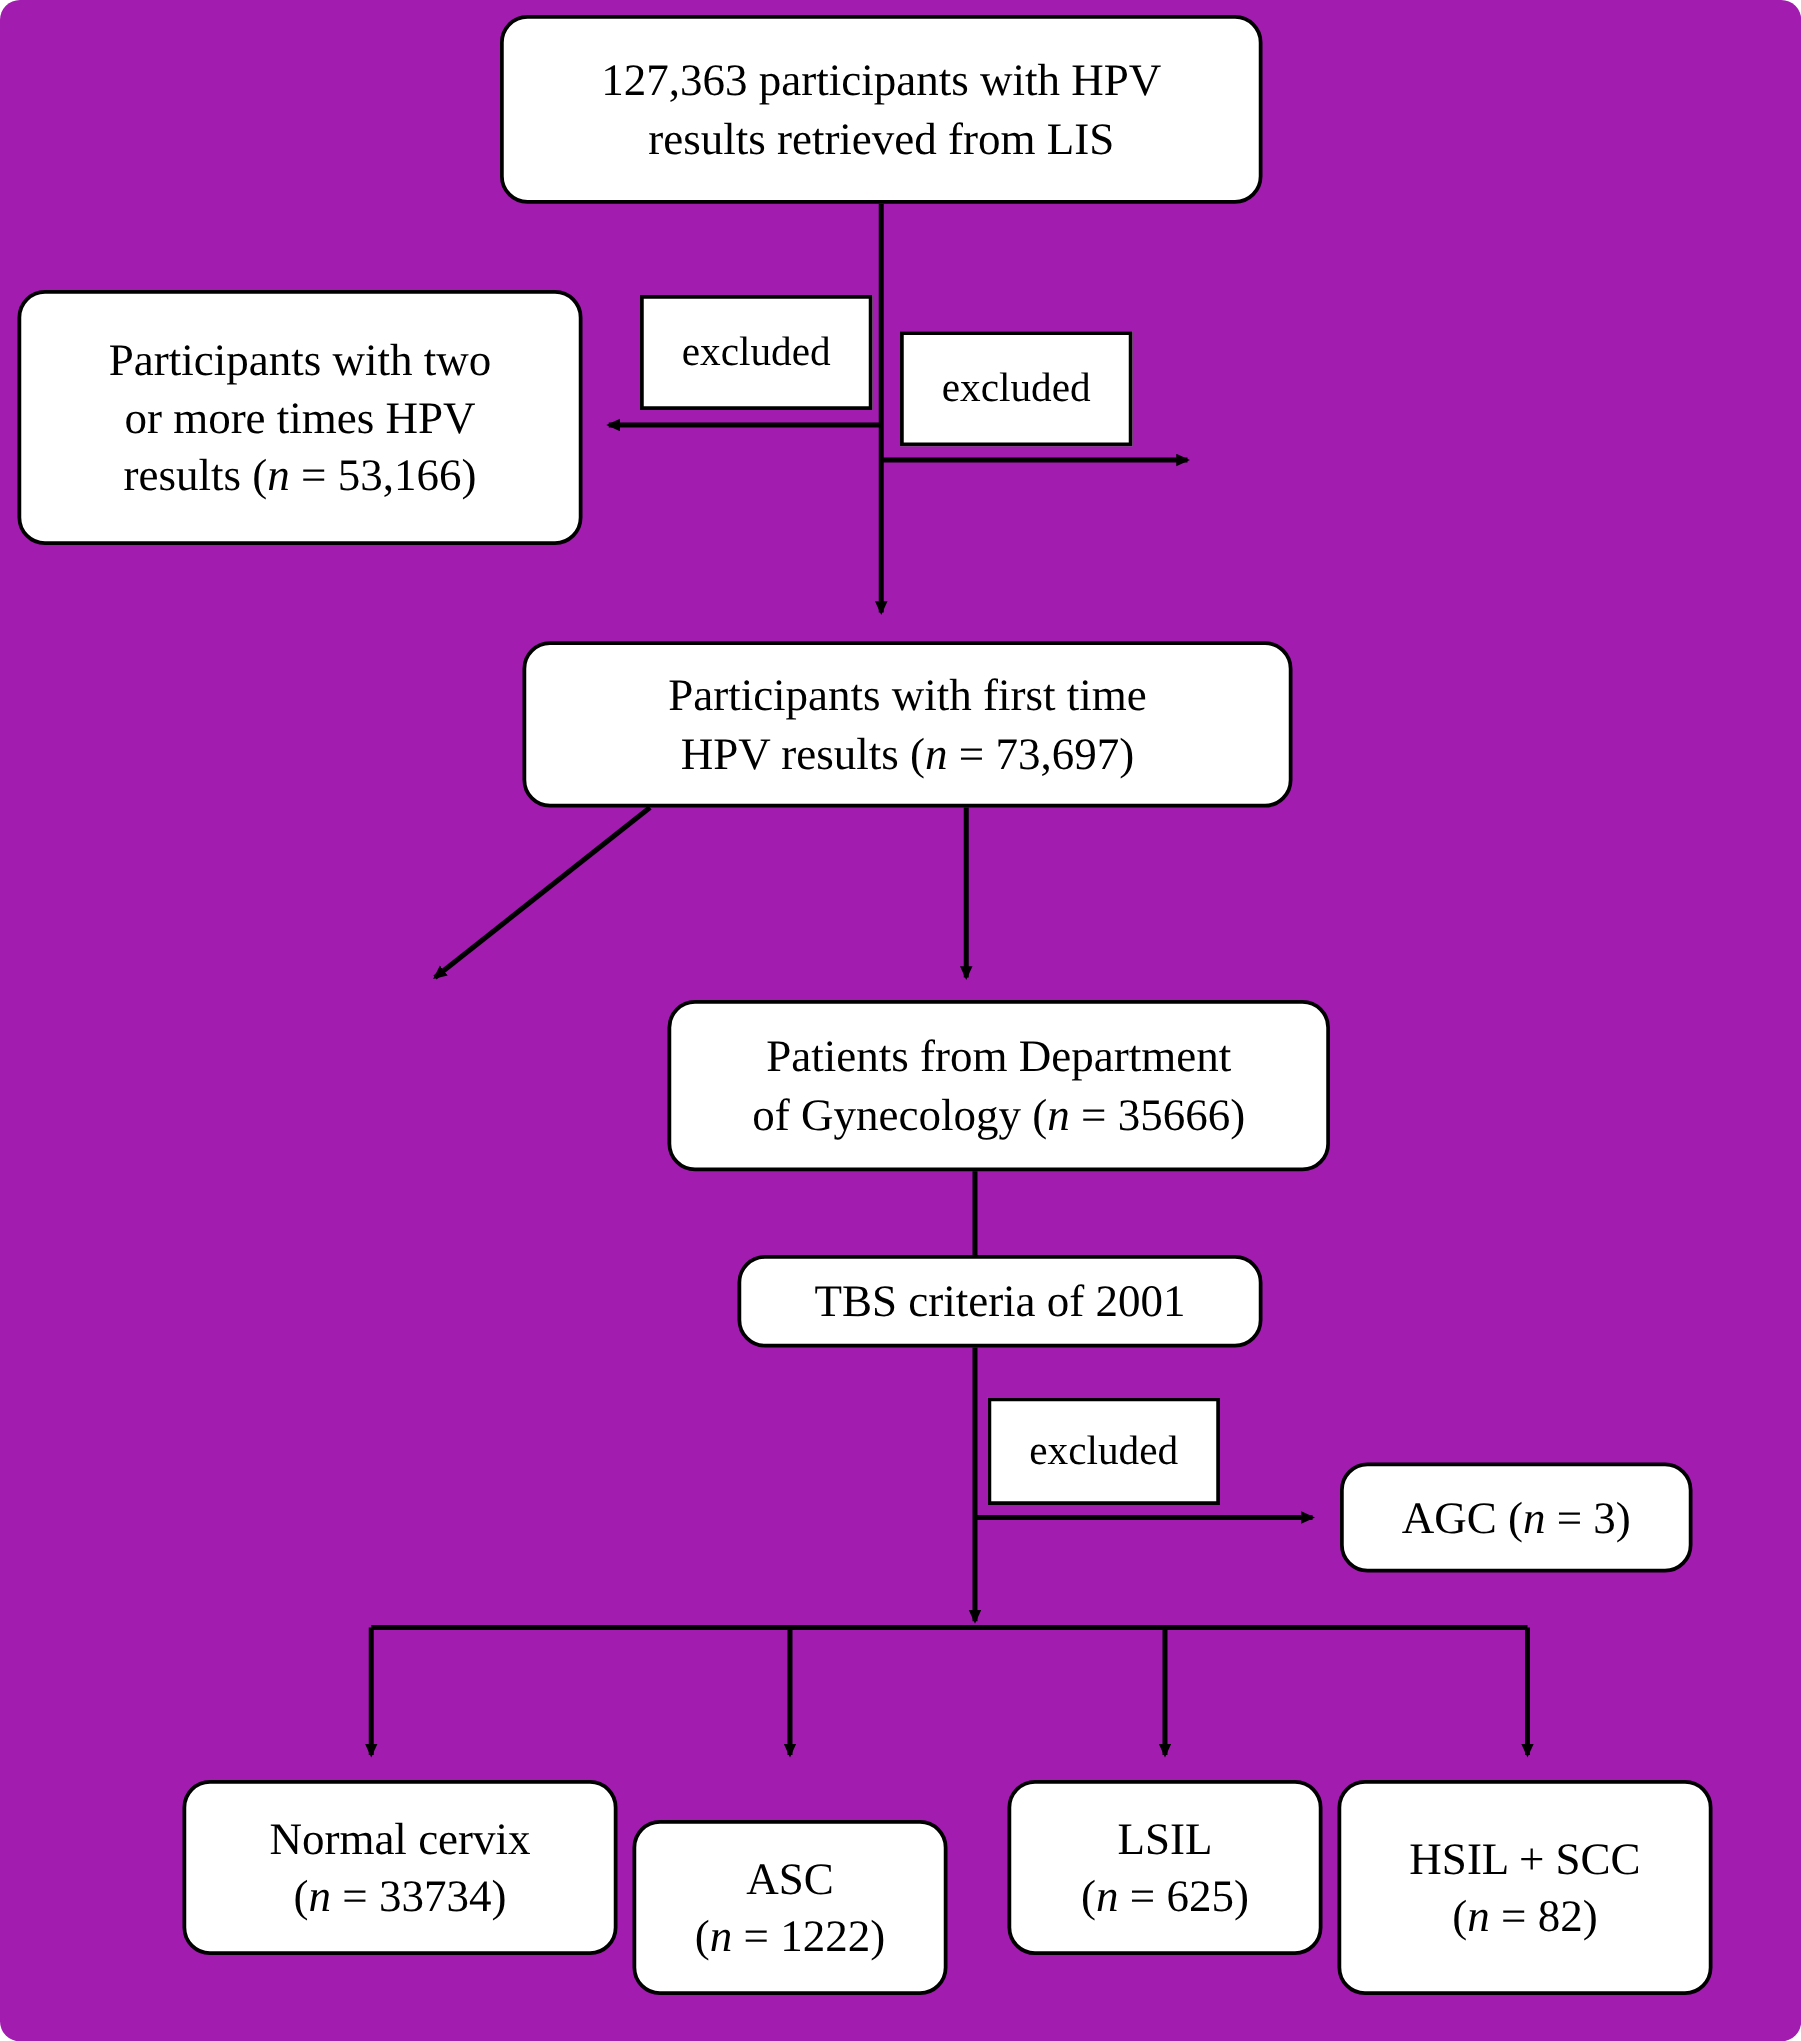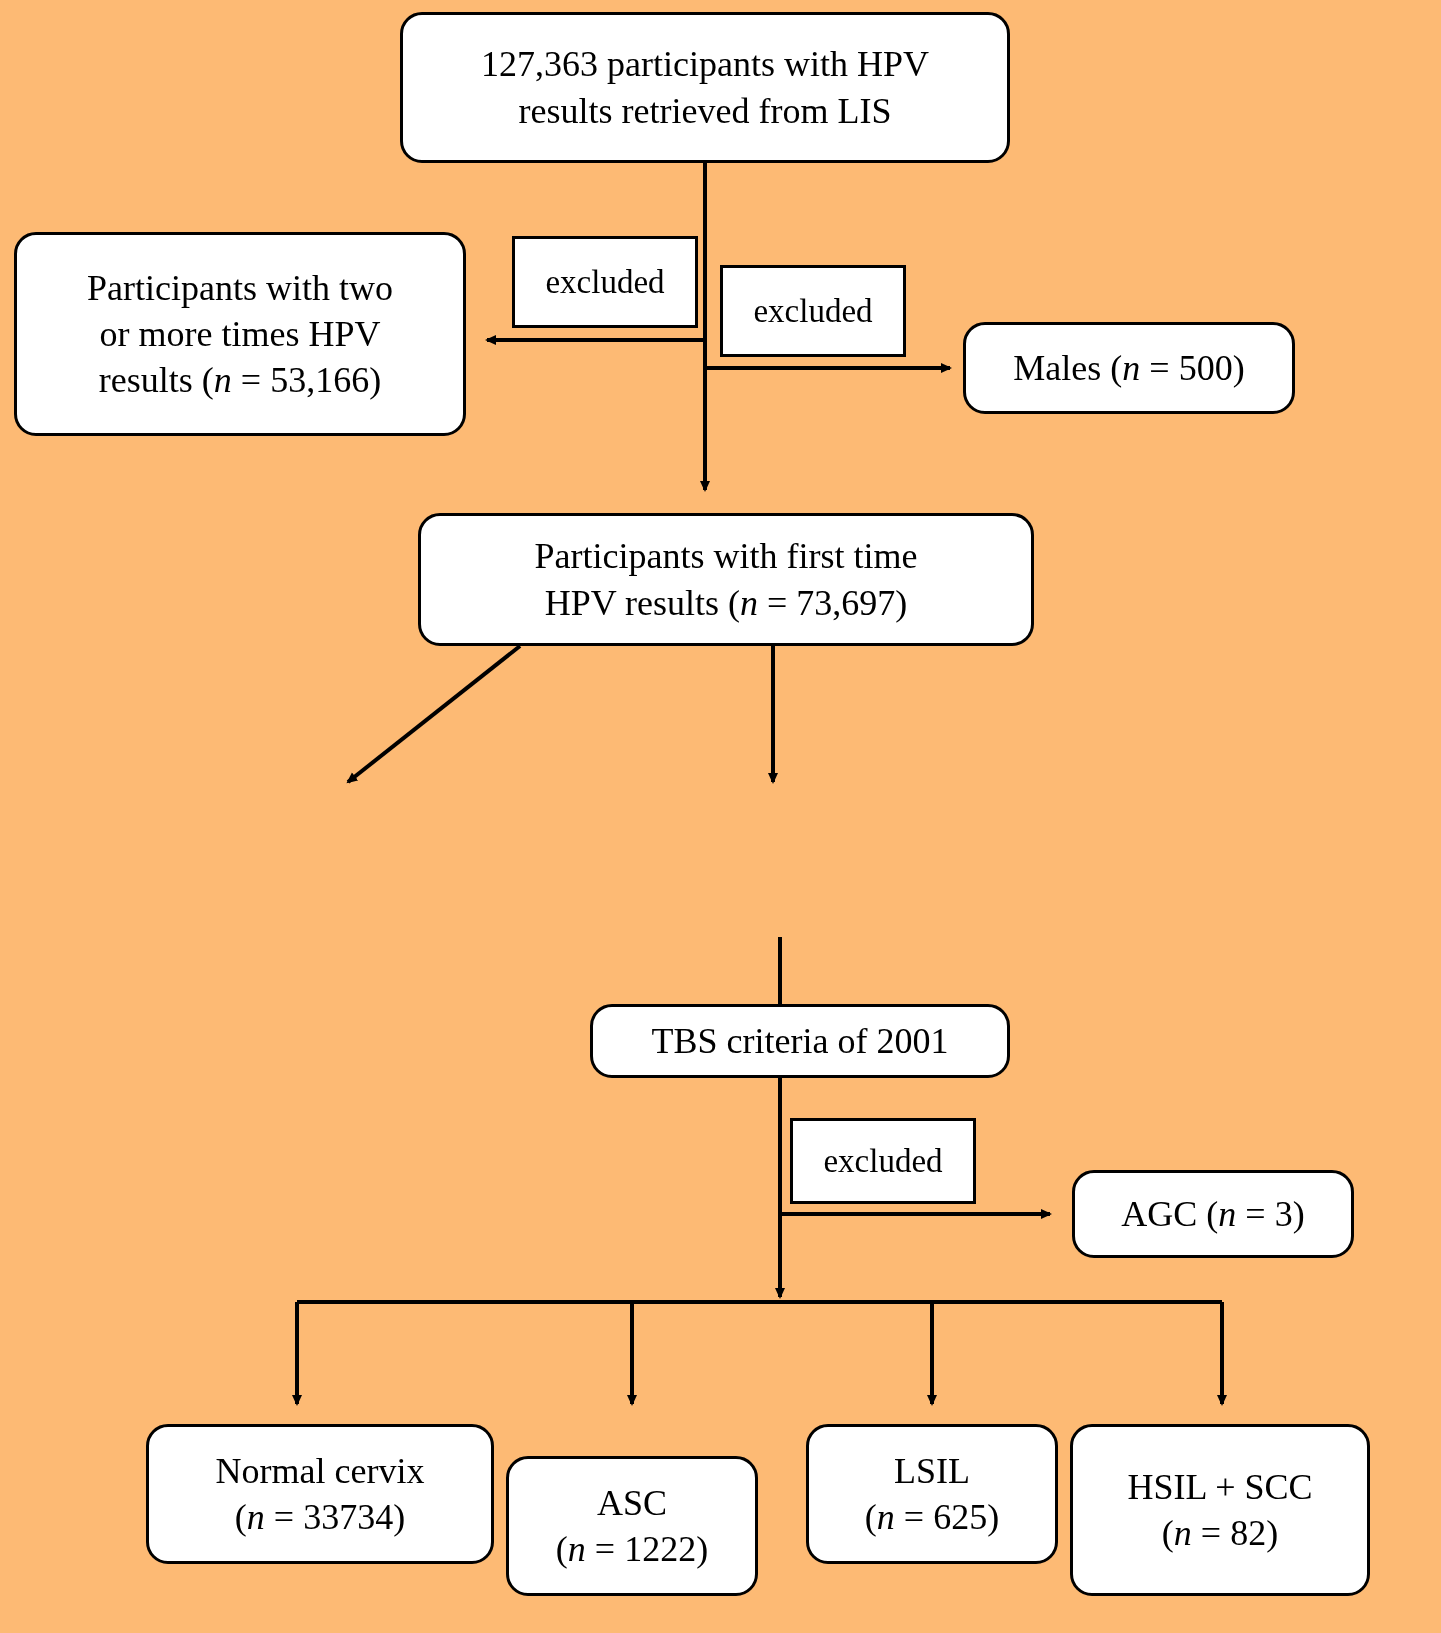--- a/index.html
+++ b/index.html
@@ -9,21 +9,22 @@
   }
   body {
     font-family: "Liberation Serif", "DejaVu Serif", serif;
     color: #000000;
   }
   #canvas {
     position: relative;
     width: 1441px;
     height: 1633px;
     overflow: hidden;
-    background: #fdba74;
+    background: #a21caf;
+    border-radius: 16px;
   }
   .node {
     position: absolute;
     box-sizing: border-box;
     border: 3px solid #000000;
     background: #ffffff;
     display: flex;
     align-items: center;
     justify-content: center;
     text-align: center;
@@ -96,29 +97,29 @@
   </div>
 
   <div class="node sharp f33" style="left:512px; top:236px; width:186px; height:92px;">
     <span class="txt">excluded</span>
   </div>
 
   <div class="node sharp f33" style="left:720px; top:265px; width:186px; height:92px;">
     <span class="txt">excluded</span>
   </div>
 
-  <div class="node rounded f36" style="left:963px; top:322px; width:332px; height:92px;">
-    <span class="txt">Males (<i>n</i> = 500)</span>
-  </div>
 
   <div class="node rounded f36" style="left:418px; top:513px; width:616px; height:133px;">
     <span class="txt">Participants with first time<br>HPV results (<i>n</i> = 73,697)</span>
   </div>
 
 
+  <div class="node rounded f36" style="left:534px; top:800px; width:530px; height:137px;">
+    <span class="txt">Patients from Department<br>of Gynecology (<i>n</i> = 35666)</span>
+  </div>
 
   <div class="node rounded f36" style="left:590px; top:1004px; width:420px; height:74px;">
     <span class="txt">TBS criteria of 2001</span>
   </div>
 
   <div class="node sharp f33" style="left:790px; top:1118px; width:186px; height:86px;">
     <span class="txt">excluded</span>
   </div>
 
   <div class="node rounded f36" style="left:1072px; top:1170px; width:282px; height:88px;">

